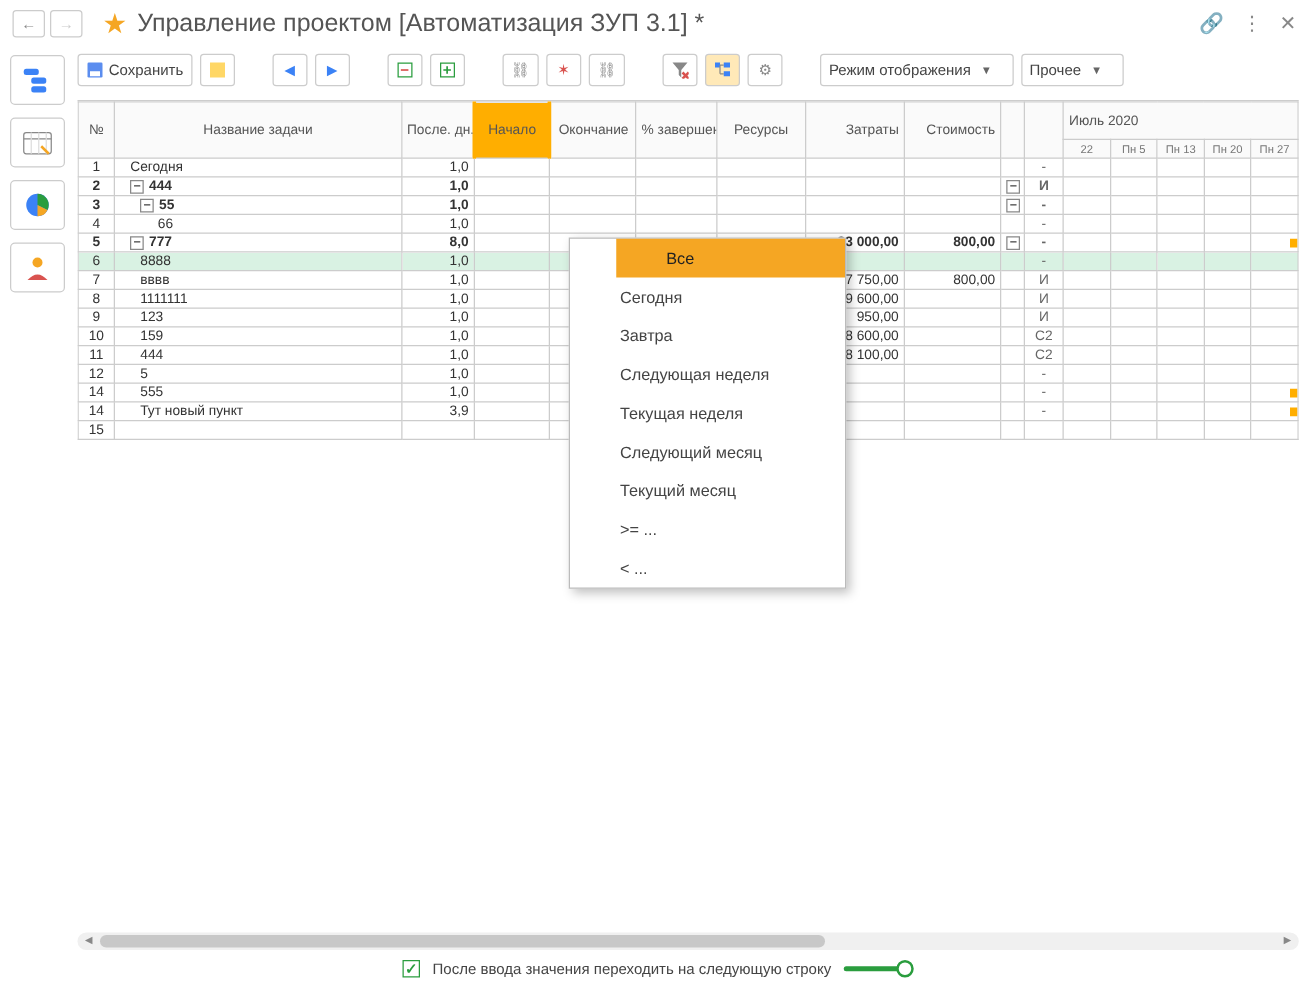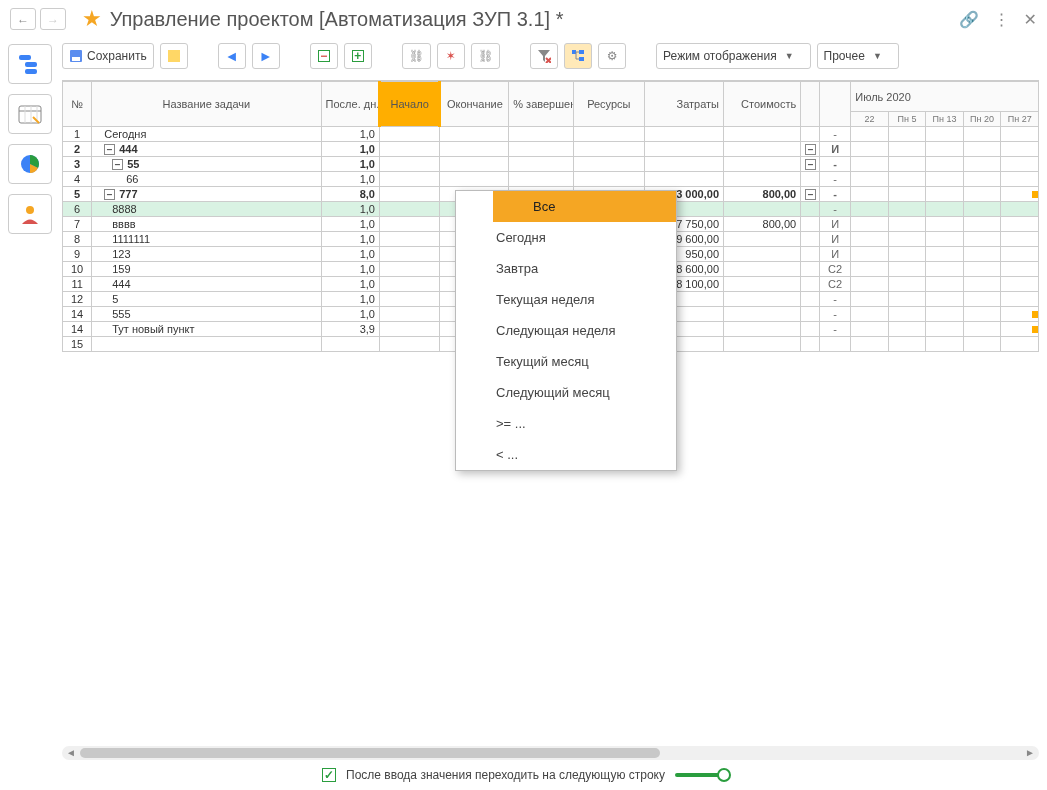--- a/index.html
+++ b/index.html
@@ -682,24 +682,24 @@
               <td style="width: 36px; padding: 0px;"></td>
               <td style="width: 36px; padding: 0px;"></td>
             </tr>
           </tbody>
       </table>
 
       <div class="dropdown">
         <div class="item selected">Все</div>
         <div class="item">Сегодня</div>
         <div class="item">Завтра</div>
+        <div class="item">Следующая неделя</div>
         <div class="item">Текущая неделя</div>
-        <div class="item">Следующая неделя</div>
+        <div class="item">Следующий месяц</div>
         <div class="item">Текущий месяц</div>
-        <div class="item">Следующий месяц</div>
         <div class="item">&gt;= ...</div>
         <div class="item">&lt; ...</div>
       </div>
     </div>
 
     <div class="hscroll">
       <span class="arrow left">◄</span>
       <div class="thumb"></div>
       <span class="arrow right">►</span>
     </div>

